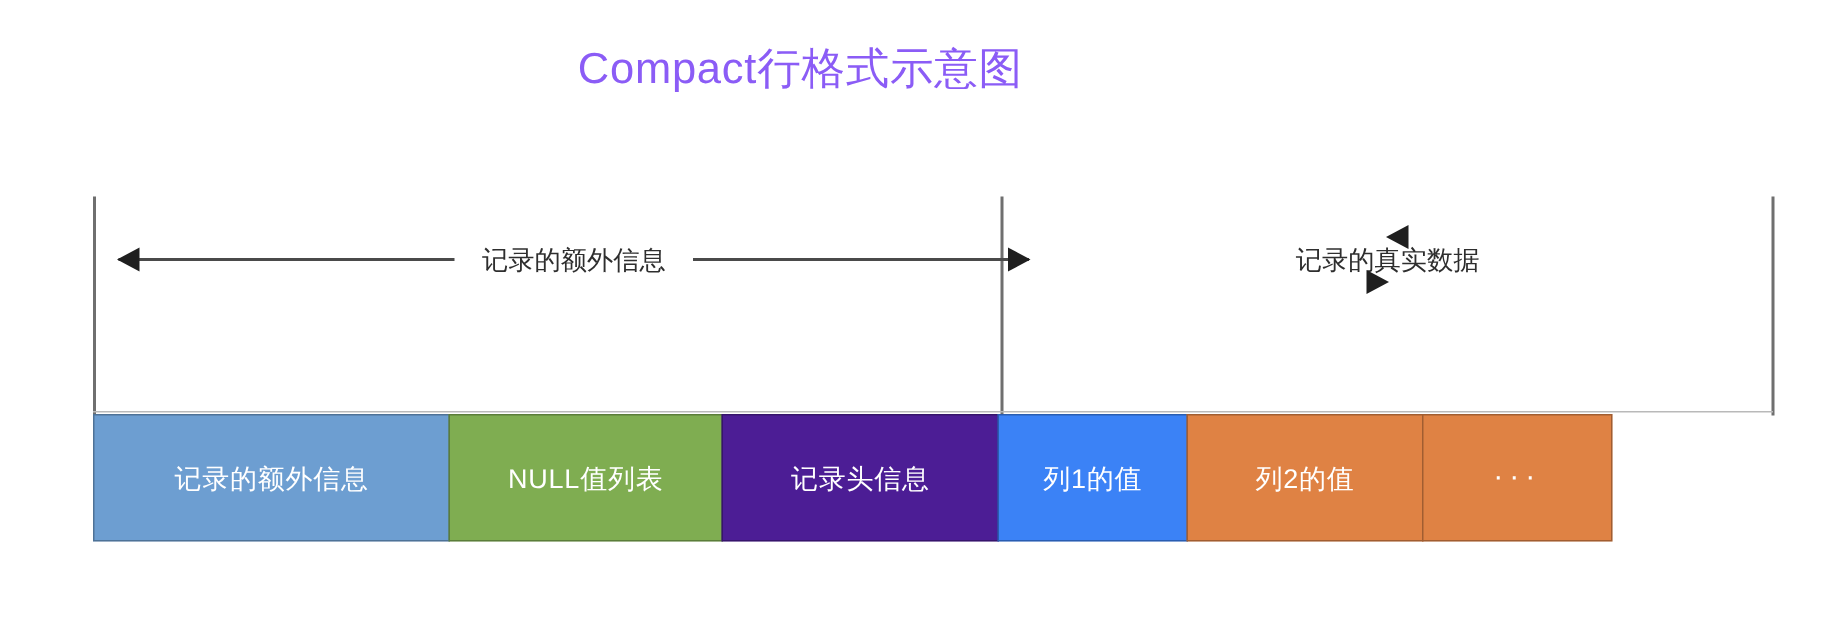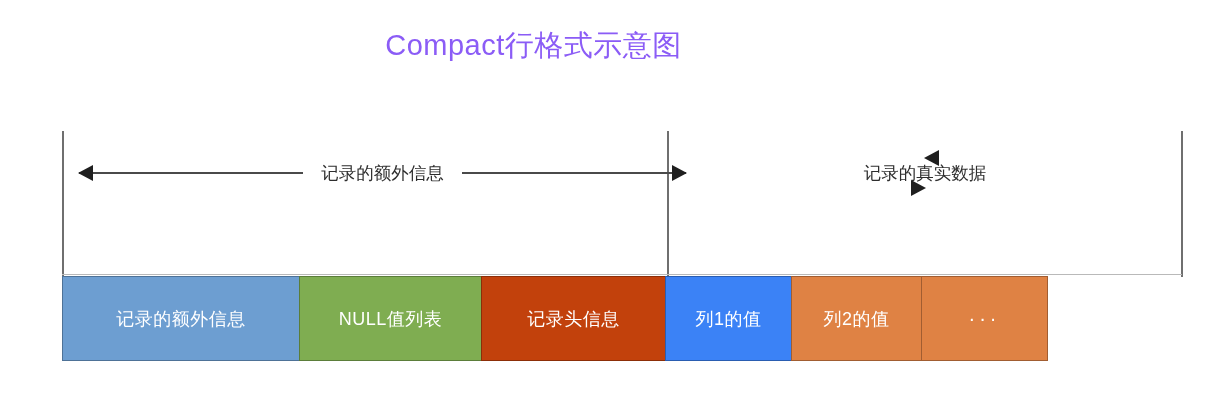--- a/index.html
+++ b/index.html
@@ -151,19 +151,19 @@
     <div class="arrow-seg head-left"></div>
     <div class="arrow-label">记录的真实数据</div>
     <div class="arrow-seg head-right"></div>
   </div>
 
   <div class="strip-toprule"></div>
 
   <div class="row-strip" id="row-strip">
       <div class="seg" style="width: 238px; background: rgb(109, 158, 209);">记录的额外信息</div>
       <div class="seg" style="width: 183px; background: rgb(127, 173, 81);">NULL值列表</div>
-      <div class="seg" style="width: 185px; background: #c2410c;">记录头信息</div>
+      <div class="seg" style="width: 185px; background: #4c1d95;">记录头信息</div>
       <div class="seg" style="width: 127px; background: #3b82f6;">列1的值</div>
-      <div class="seg" style="width: 131px; background: rgb(223, 130, 68);">列2的值</div>
+      <div class="seg" style="width: 158px; background: rgb(223, 130, 68);">列2的值</div>
       <div class="seg dots" style="width: 127px; background: rgb(223, 130, 68);">···</div>
     </div>
 
 </div>
 
 </body></html>

